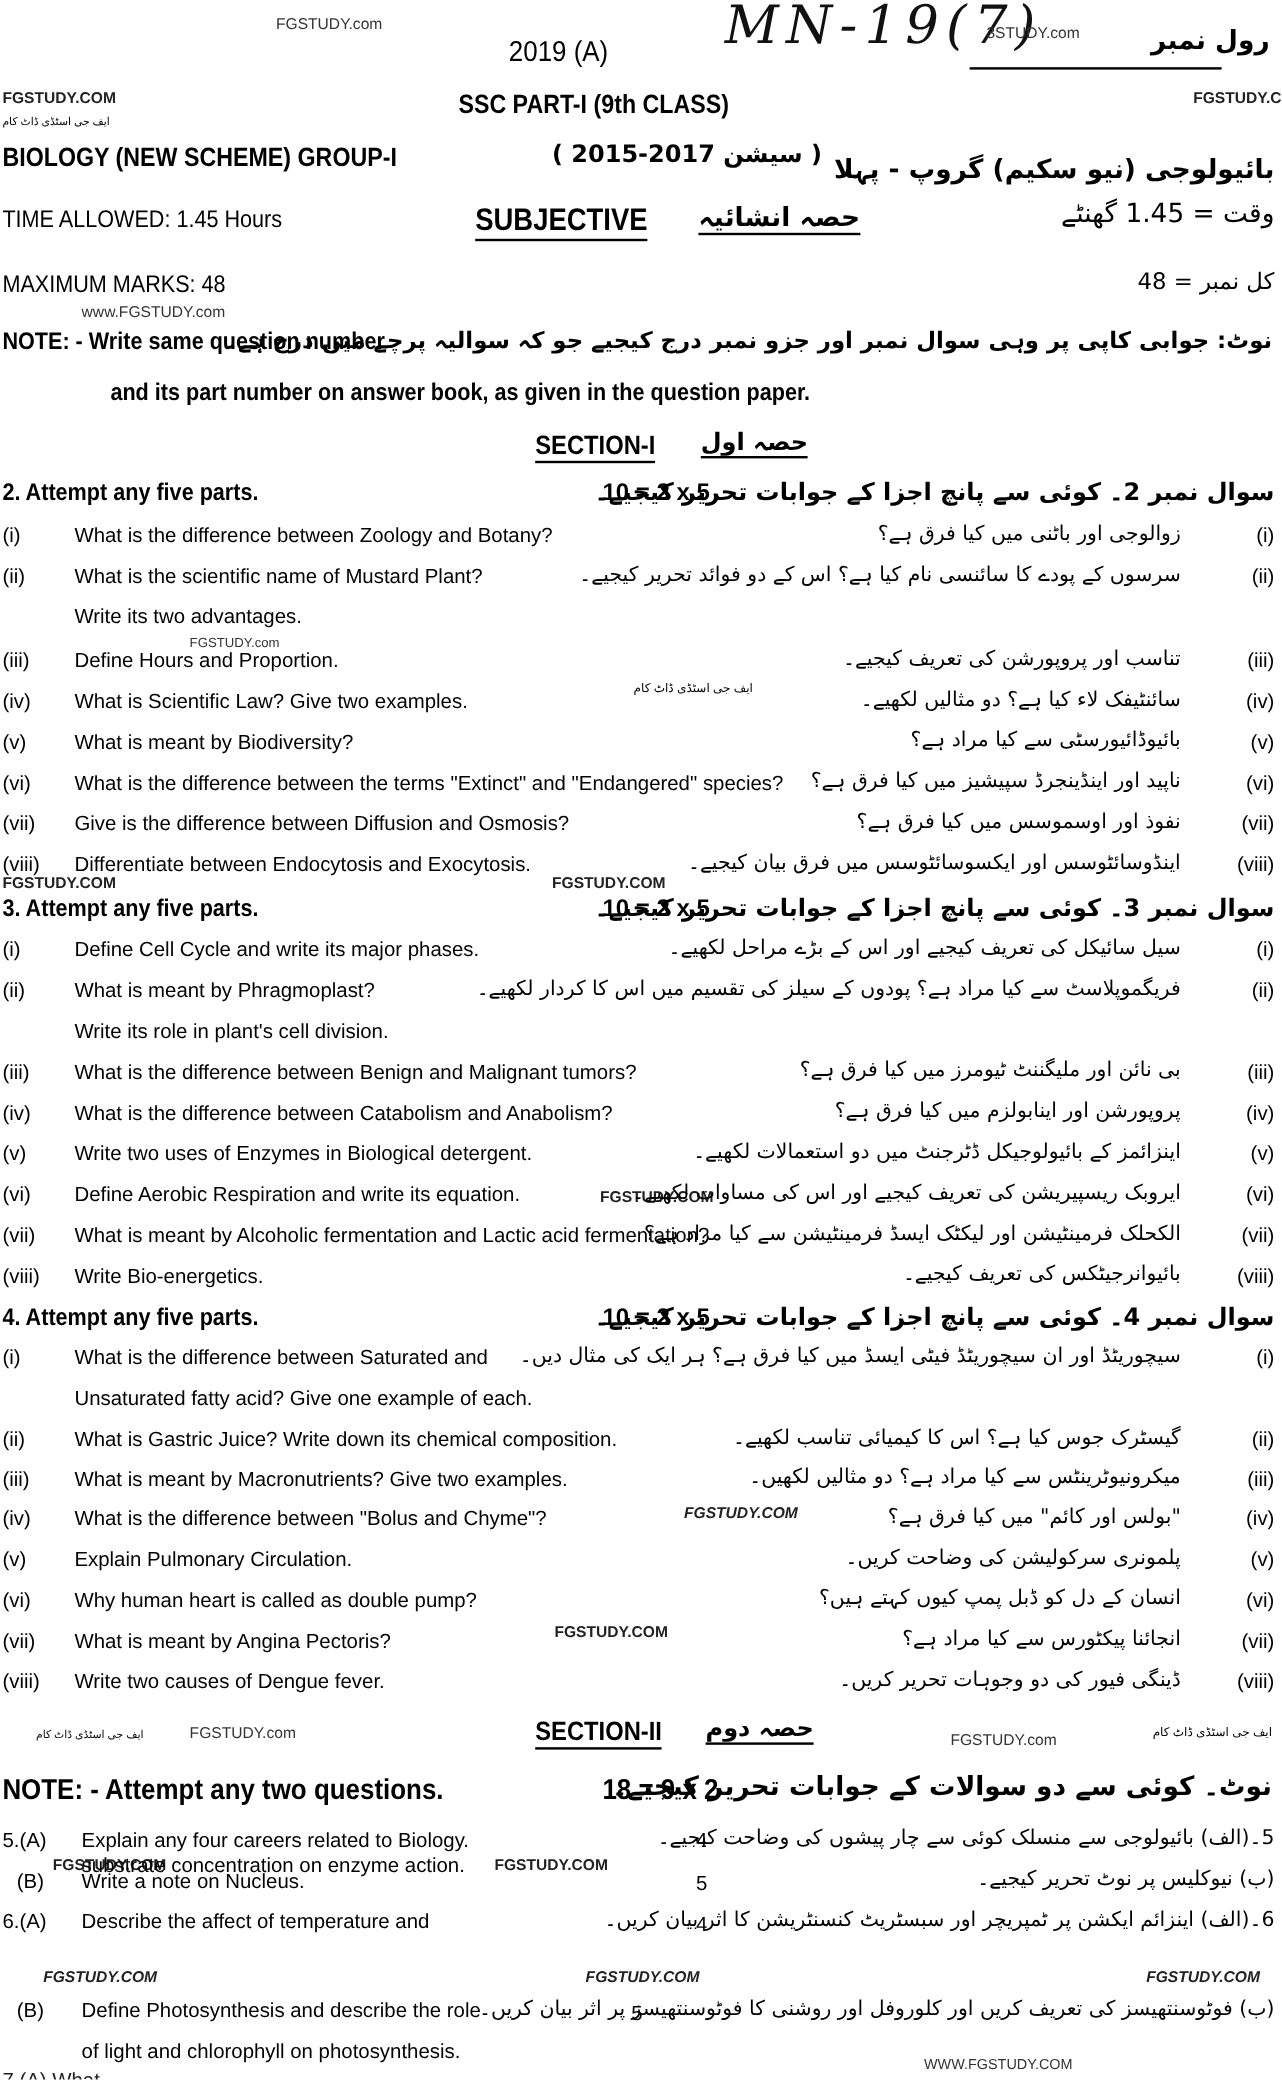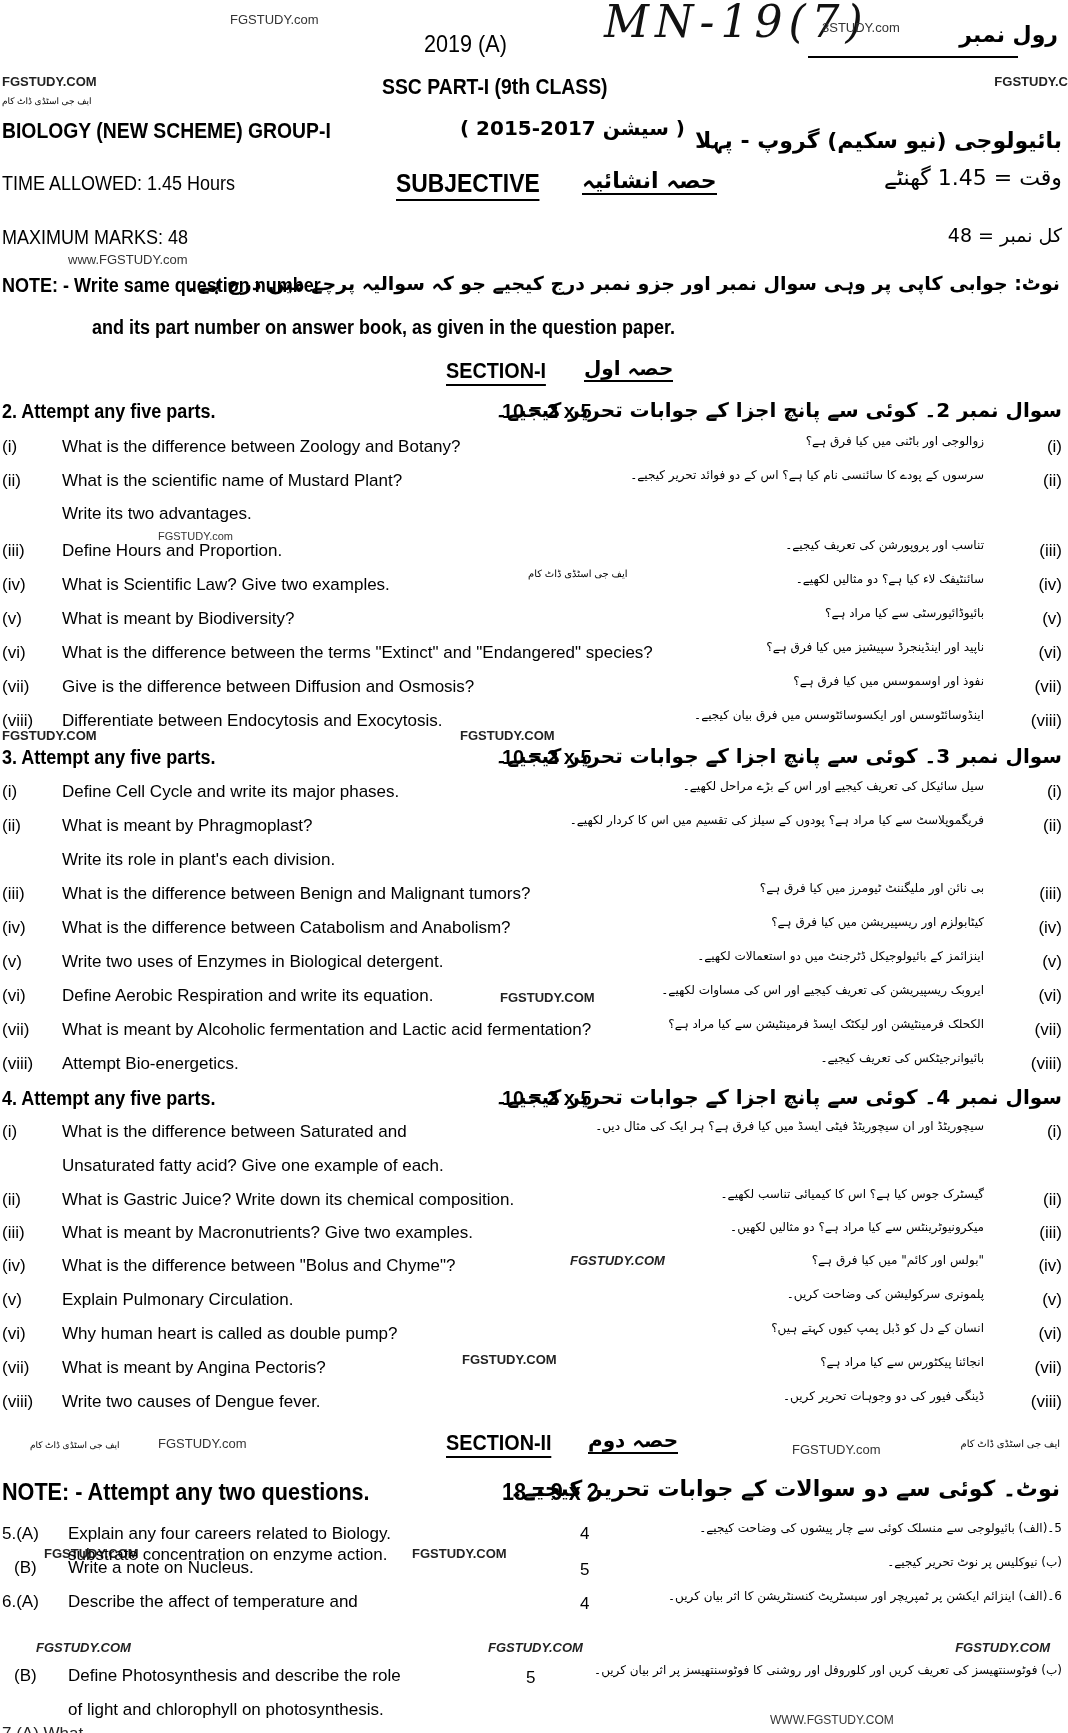--- a/index.html
+++ b/index.html
@@ -3,21 +3,21 @@
 <meta charset="utf-8">
 <style>
   html, body { margin:0; padding:0; background:#ffffff; }
   body { width:1068px; height:1733px; position:relative; overflow:hidden;
          font-family:"Liberation Sans", sans-serif; color:#000; }
   .abs { position:absolute; white-space:nowrap; }
   .wm { font-size:13px; color:#333; }
   .wmb { font-size:13px; font-weight:bold; color:#222; }
   .hdr { font-size:22px; font-weight:bold; transform:scaleX(0.88); transform-origin:left top; }
   .plain { font-size:20px; transform:scaleX(0.9); transform-origin:left top; }
-  .ur { direction:rtl; font-family:"DejaVu Sans", sans-serif; font-size:12px; text-align:right; }
+  .ur { direction:rtl; font-family:"DejaVu Sans", sans-serif; font-size:17px; text-align:right; }
   .urb { direction:rtl; font-family:"DejaVu Sans", sans-serif; font-size:20px; font-weight:bold; text-align:right; }
   .num { font-size:17px; }
   .q { font-size:17px; }
   .qhead { font-size:20px; font-weight:bold; transform:scaleX(0.9); transform-origin:left top; }
   .marks { font-size:20px; font-weight:bold; }
   .ul { border-bottom:2px solid #000; }
   .hand { font-family:"DejaVu Serif", serif; font-size:44px; font-style:italic; font-weight:200; letter-spacing:6px; color:#111; }
   .line { position:absolute; height:1.5px; background:#000; }
 </style>
 </head>
@@ -108,52 +108,52 @@
 <div class="abs marks" style="left:502px;top:746px;">10 = 2 x 5</div>
 <div class="abs urb" style="right:6px;top:744px;">سوال نمبر 3۔ کوئی سے پانچ اجزا کے جوابات تحریر کیجیے۔</div>
 
 <div class="abs num" style="left:2px;top:782px;">(i)</div>
 <div class="abs q" style="left:62px;top:782px;">Define Cell Cycle and write its major phases.</div>
 <div class="abs ur" style="right:84px;top:779px;">سیل سائیکل کی تعریف کیجیے اور اس کے بڑے مراحل لکھیے۔</div>
 <div class="abs num" style="right:6px;top:782px;">(i)</div>
 
 <div class="abs num" style="left:2px;top:816px;">(ii)</div>
 <div class="abs q" style="left:62px;top:816px;">What is meant by Phragmoplast?</div>
-<div class="abs q" style="left:62px;top:850px;">Write its role in plant's each division.</div>
+<div class="abs q" style="left:62px;top:850px;">Write its role in plant's cell division.</div>
 <div class="abs ur" style="right:84px;top:813px;">فریگموپلاسٹ سے کیا مراد ہے؟ پودوں کے سیلز کی تقسیم میں اس کا کردار لکھیے۔</div>
 <div class="abs num" style="right:6px;top:816px;">(ii)</div>
 
 <div class="abs num" style="left:2px;top:884px;">(iii)</div>
 <div class="abs q" style="left:62px;top:884px;">What is the difference between Benign and Malignant tumors?</div>
 <div class="abs ur" style="right:84px;top:881px;">بی نائن اور ملیگننٹ ٹیومرز میں کیا فرق ہے؟</div>
 <div class="abs num" style="right:6px;top:884px;">(iii)</div>
 
 <div class="abs num" style="left:2px;top:918px;">(iv)</div>
 <div class="abs q" style="left:62px;top:918px;">What is the difference between Catabolism and Anabolism?</div>
-<div class="abs ur" style="right:84px;top:915px;">کیٹابولزم اور ریسپیریشن میں کیا فرق ہے؟</div>
+<div class="abs ur" style="right:84px;top:915px;">پروپورشن اور اینابولزم میں کیا فرق ہے؟</div>
 <div class="abs num" style="right:6px;top:918px;">(iv)</div>
 
 <div class="abs num" style="left:2px;top:952px;">(v)</div>
 <div class="abs q" style="left:62px;top:952px;">Write two uses of Enzymes in Biological detergent.</div>
 <div class="abs ur" style="right:84px;top:949px;">اینزائمز کے بائیولوجیکل ڈٹرجنٹ میں دو استعمالات لکھیے۔</div>
 <div class="abs num" style="right:6px;top:952px;">(v)</div>
 
 <div class="abs num" style="left:2px;top:986px;">(vi)</div>
 <div class="abs q" style="left:62px;top:986px;">Define Aerobic Respiration and write its equation.</div>
 <div class="abs wmb" style="left:500px;top:990px;">FGSTUDY.COM</div>
 <div class="abs ur" style="right:84px;top:983px;">ایروبک ریسپیریشن کی تعریف کیجیے اور اس کی مساوات لکھیے۔</div>
 <div class="abs num" style="right:6px;top:986px;">(vi)</div>
 
 <div class="abs num" style="left:2px;top:1020px;">(vii)</div>
 <div class="abs q" style="left:62px;top:1020px;">What is meant by Alcoholic fermentation and Lactic acid fermentation?</div>
 <div class="abs ur" style="right:84px;top:1017px;">الکحلک فرمینٹیشن اور لیکٹک ایسڈ فرمینٹیشن سے کیا مراد ہے؟</div>
 <div class="abs num" style="right:6px;top:1020px;">(vii)</div>
 
 <div class="abs num" style="left:2px;top:1054px;">(viii)</div>
-<div class="abs q" style="left:62px;top:1054px;">Attempt Bio-energetics.</div>
+<div class="abs q" style="left:62px;top:1054px;">Write Bio-energetics.</div>
 <div class="abs ur" style="right:84px;top:1051px;">بائیوانرجیٹکس کی تعریف کیجیے۔</div>
 <div class="abs num" style="right:6px;top:1054px;">(viii)</div>
 
 <div class="abs qhead" style="left:2px;top:1087px;">4.  Attempt any five parts.</div>
 <div class="abs marks" style="left:502px;top:1087px;">10 = 2 x 5</div>
 <div class="abs urb" style="right:6px;top:1085px;">سوال نمبر 4۔ کوئی سے پانچ اجزا کے جوابات تحریر کیجیے۔</div>
 
 <div class="abs num" style="left:2px;top:1122px;">(i)</div>
 <div class="abs q" style="left:62px;top:1122px;">What is the difference between Saturated and</div>
 <div class="abs q" style="left:62px;top:1156px;">Unsaturated fatty acid?    Give one example of each.</div>

